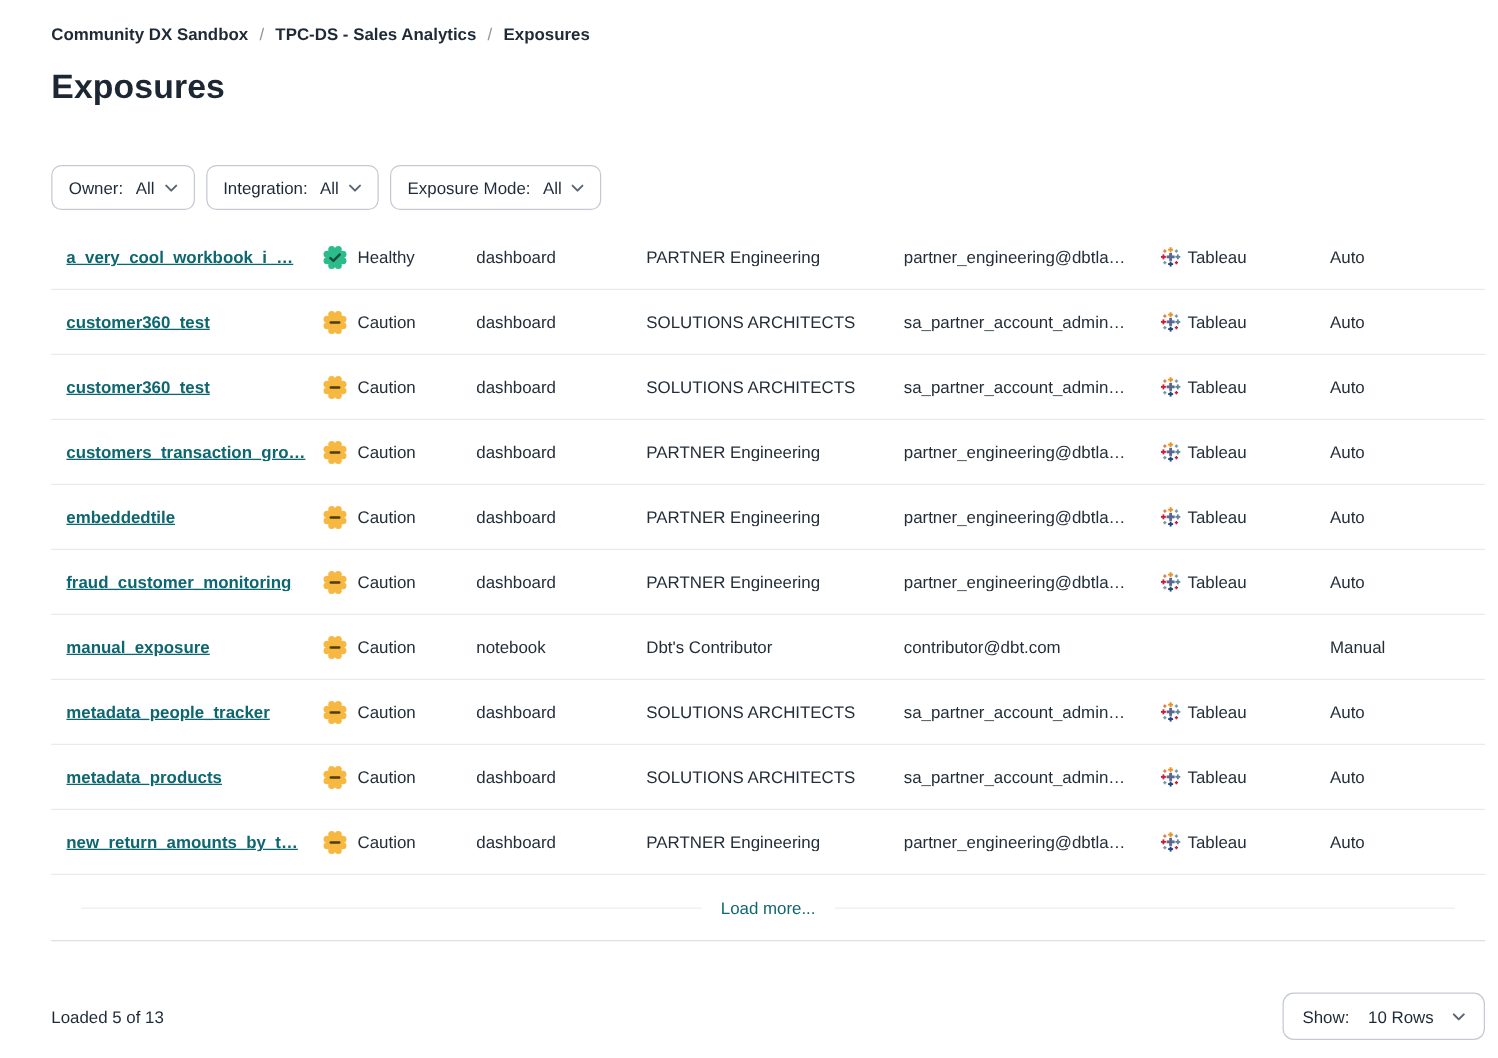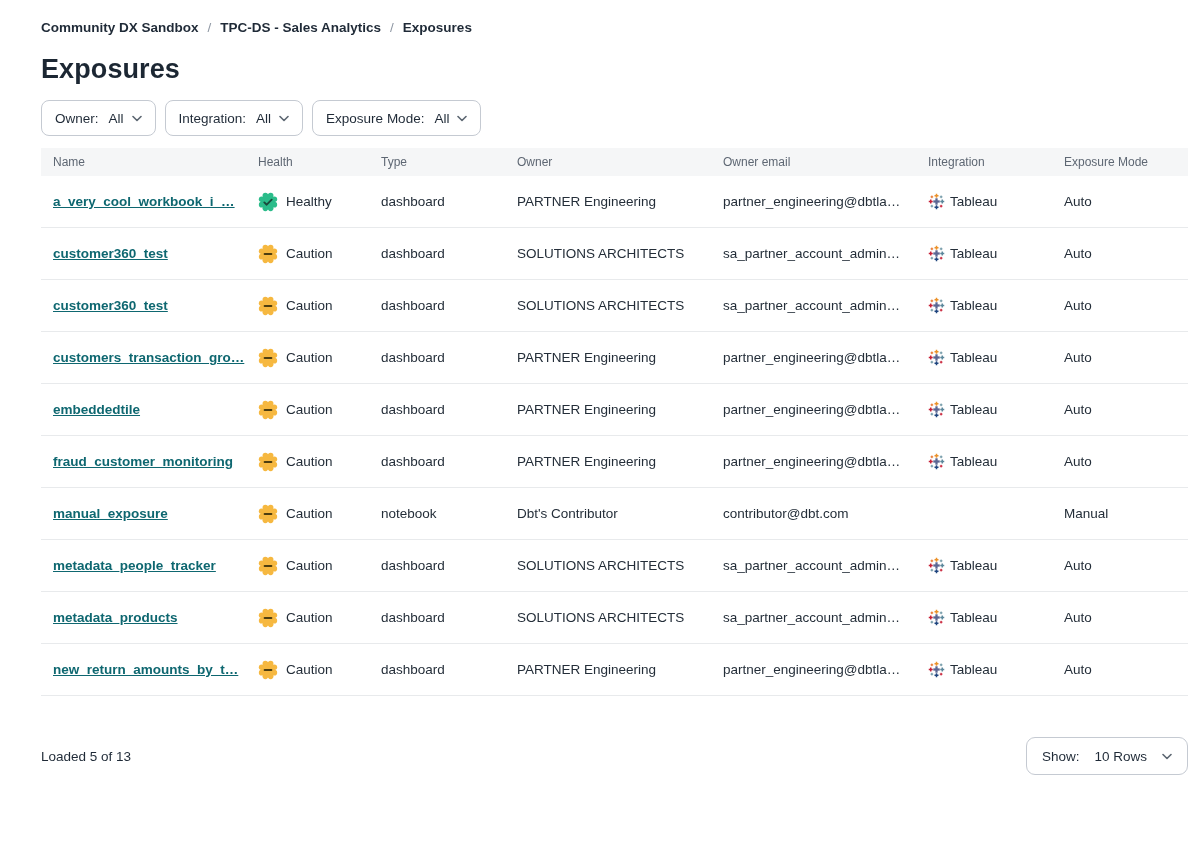--- a/index.html
+++ b/index.html
@@ -20,21 +20,21 @@
 
   
   h1.page-title { font-size: 27px; font-weight: 700; color: #1C2733; margin: 19px 0 15px; letter-spacing: 0.1px; }
 
   
   .filters { display: flex; gap: 9px; margin-bottom: 12px; }
   .filter-btn {
     display: inline-flex; align-items: center; gap: 8px;
     height: 36px; padding: 0 13px;
     background: #fff; border: 1px solid #C5CAD2; border-radius: 8px;
-    font-size: 13.5px; color: #1F2A37; cursor: pointer;
+    font-size: 13.5px; color: #1F2A37; cursor: pointer; margin-top: 32px;
   }
   .filter-btn .f-value { margin-left: 2px; }
   .chev { display: inline-flex; align-items: center; }
   .chev svg { stroke: #5C6671; }
 
   
   .table { width: 1147px; }
   .grid-row {
     display: grid;
     grid-template-columns: 205px 123px 136px 206px 205px 136px 1fr;
@@ -120,29 +120,20 @@
         <span class="f-value">All</span>
       <span class="chev">
           <svg width="10" height="7" viewBox="0 0 10 7" fill="none" stroke-width="1.6" stroke-linecap="round" stroke-linejoin="round">
             <polyline points="1,1.5 5,5.5 9,1.5"></polyline>
           </svg>
         </span>
     </button>
   </div>
 
   <div class="table">
-    <div class="grid-row thead">
-      <div class="th">Name</div>
-      <div class="th">Health</div>
-      <div class="th">Type</div>
-      <div class="th">Owner</div>
-      <div class="th">Owner email</div>
-      <div class="th">Integration</div>
-      <div class="th">Exposure Mode</div>
-    </div>
 
     <div id="rows">
   <div class="grid-row tr">
     <div class="td td-name"><a class="link">a_very_cool_workbook_i_…</a></div>
     <div class="td td-health">
       <span class="seal">
               <svg width="20" height="20" viewBox="0 0 20 20">
                 <circle cx="10" cy="10" r="7.2" fill="#2BBC8A"></circle>
                 <circle cx="16.37" cy="12.64" r="2.8" fill="#2BBC8A"></circle>
                 <circle cx="12.64" cy="16.37" r="2.8" fill="#2BBC8A"></circle>
@@ -611,20 +602,23 @@
                 <rect x="12.5" y="13.3" width="2.8" height="1.2" fill="#C72037"></rect>
                 <rect x="13.3" y="12.5" width="1.2" height="2.8" fill="#C72037"></rect>
               </svg>
             </span>
       <span class="int-label">Tableau</span>
     </div>
     <div class="td td-mode">Auto</div>
   </div>
 </div>
 
+    <div class="load-more-row">
+      <span class="load-more">Load more...</span>
+    </div>
   </div>
 
   <div class="footer">
     <span class="loaded-text">Loaded 5 of 13</span>
     <button class="show-btn">
       <span>Show:</span>
         <span>10 Rows</span>
       <span class="chev">
           <svg width="10" height="7" viewBox="0 0 10 7" fill="none" stroke-width="1.6" stroke-linecap="round" stroke-linejoin="round">
             <polyline points="1,1.5 5,5.5 9,1.5"></polyline>

